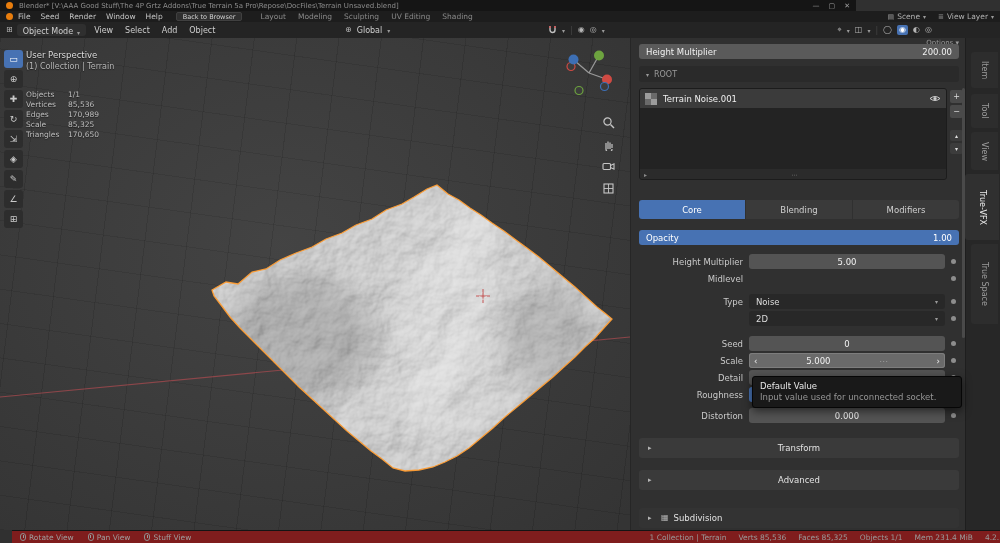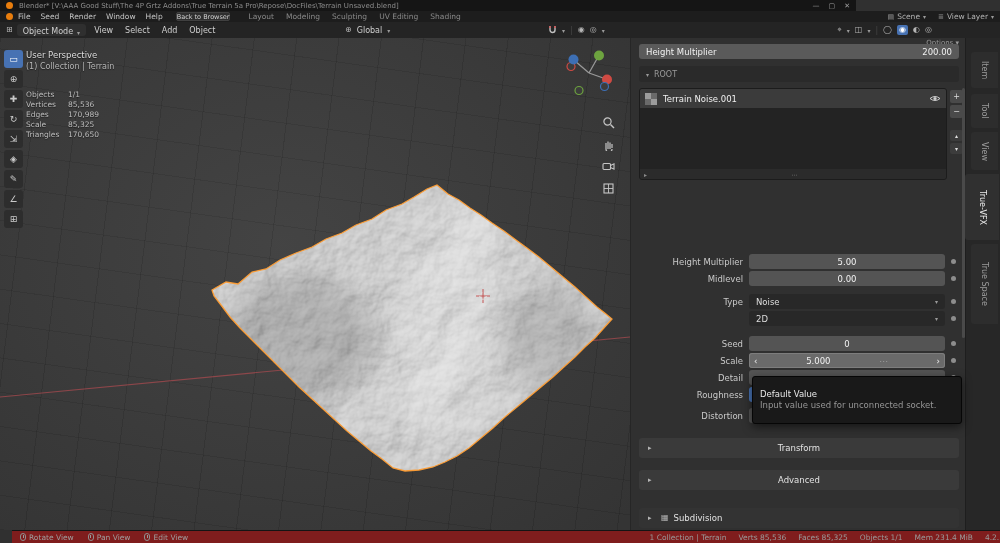--- a/index.html
+++ b/index.html
@@ -13,21 +13,21 @@
   .titlebar { left:0; top:0; width:856px; height:11px; background:#151515;
     display:flex; align-items:center; gap:6px; padding:0 6px; font-size:7px; color:#8d8d8d; }
   .blogo { width:7px; height:7px; border-radius:50%; background:#e87d0d; flex:0 0 auto; }
   .winbtns { margin-left:auto; display:flex; gap:9px; font-size:7px; color:#9f9f9f; }
 
   
   .menubar { left:0; top:11px; width:1000px; height:11px; background:#1d1d1d;
     display:flex; align-items:center; padding:0 6px; font-size:7.5px; color:#c5c5c5; }
   .menu-item { padding:0 5px; }
   .backbtn { background:#2f2f2f; border:1px solid #404040; border-radius:2px;
-    padding:0 0; height:9px; display:flex; align-items:center; font-size:6.5px;
+    padding:0 6px; height:9px; display:flex; align-items:center; font-size:6.5px;
     color:#d2d2d2; margin-left:8px; }
   .workspaces { display:flex; margin-left:12px; color:#8a8a8a; }
   .workspace { padding:0 6px; }
   .mb-right { margin-left:auto; display:flex; gap:12px; align-items:center; color:#b2b2b2; }
   .mb-right .wgt { display:flex; align-items:center; gap:3px; }
   .micon { color:#8f8f8f; font-size:7px; }
 
   
   .vpheader { left:0; top:22px; width:1000px; height:16px; background:#242424;
     display:flex; align-items:center; gap:4px; padding:0 6px; font-size:8px; color:#cfcfcf; }
@@ -95,21 +95,21 @@
     border-radius:3px; display:flex; align-items:center; justify-content:center;
     font-size:8.5px; color:#f2f2f2; }
   .pfield.hovered { background:#6a6a6a; justify-content:space-between; padding:0 5px;
     box-shadow:0 0 0 1px #7d7d7d inset; }
   .pfield.bluefill { background:#4772b3; }
   .pdd { position:absolute; left:118px; width:196px; height:15px; background:#282828;
     border-radius:3px; display:flex; align-items:center; justify-content:space-between;
     padding:0 7px; font-size:8.5px; color:#dedede; }
   .sockdot { position:absolute; left:320px; width:5px; height:5px; border-radius:50%; background:#8d8d8d; }
   .tooltip { position:absolute; left:121px; top:338px; width:210px; background:#191919;
-    border:1px solid #060606; border-radius:3px; padding:12px 7px; z-index:40;
+    border:1px solid #060606; border-radius:3px; padding:4px 7px; z-index:40;
     box-shadow:0 3px 10px rgba(0,0,0,.55); font-size:8.5px; line-height:11px; }
   .tooltip .tt1 { color:#e8e8e8; }
   .tooltip .tt2 { color:#969696; }
   .section { position:absolute; left:8px; width:320px; height:20px; background:#3a3a3a;
     border-radius:3px; display:flex; align-items:center; justify-content:center;
     font-size:8.5px; color:#e2e2e2; }
   .section .sarrow { position:absolute; left:9px; color:#b5b5b5; font-size:7px; }
   .section.leftalign { justify-content:flex-start; padding-left:22px; gap:5px; background:#333; }
 
   
@@ -359,28 +359,36 @@
         <span>⋯</span>
         <span></span>
       </div>
     </div>
     <div class="sidebtn" style="left:319px;top:52px">+</div>
     <div class="sidebtn" style="left:319px;top:67px">−</div>
     <div class="sidebtn small" style="left:319px;top:92px">▴</div>
     <div class="sidebtn small" style="left:319px;top:105px">▾</div>
     <div class="pscroll"></div>
 
-
+    <div class="tabs">
+      <div class="tab active">Core</div>
+      <div class="tab">Blending</div>
+      <div class="tab">Modifiers</div>
+    </div>
+
+    <div class="pslider blue" style="left:8px;top:192px;width:320px">
+      <span>Opacity</span>
+      <span>1.00</span>
+    </div>
 
     <div class="flabel" style="left:0;top:219px">Height Multiplier</div>
     <div class="pfield" style="top:216px">5.00</div>
     <div class="sockdot" style="top:221px"></div>
 
     <div class="flabel" style="left:0;top:236px">Midlevel</div>
-    <div class="pfield" style="top:233px">0.00</div>
     <div class="sockdot" style="top:238px"></div>
 
     <div class="flabel" style="left:0;top:259px">Type</div>
     <div class="pdd" style="top:256px">
       <span>Noise</span>
       <span class="chev">▾</span>
     </div>
     <div class="sockdot" style="top:261px"></div>
 
     <div class="pdd" style="top:273px">
@@ -446,21 +454,21 @@
     <span class="sb-item">
       <span class="mico"></span>
       <span>Rotate View</span>
     </span>
     <span class="sb-item">
       <span class="mico"></span>
       <span>Pan View</span>
     </span>
     <span class="sb-item">
       <span class="mico"></span>
-      <span>Edit View</span>
+      <span>Stuff View</span>
     </span>
     <span class="sb-right">
       <span>1 Collection | Terrain</span>
       <span>Verts 85,536</span>
       <span>Faces 85,325</span>
       <span>Objects 1/1</span>
       <span>Mem 231.4 MiB</span>
       <span>4.2.1</span>
     </span>
   </div>

